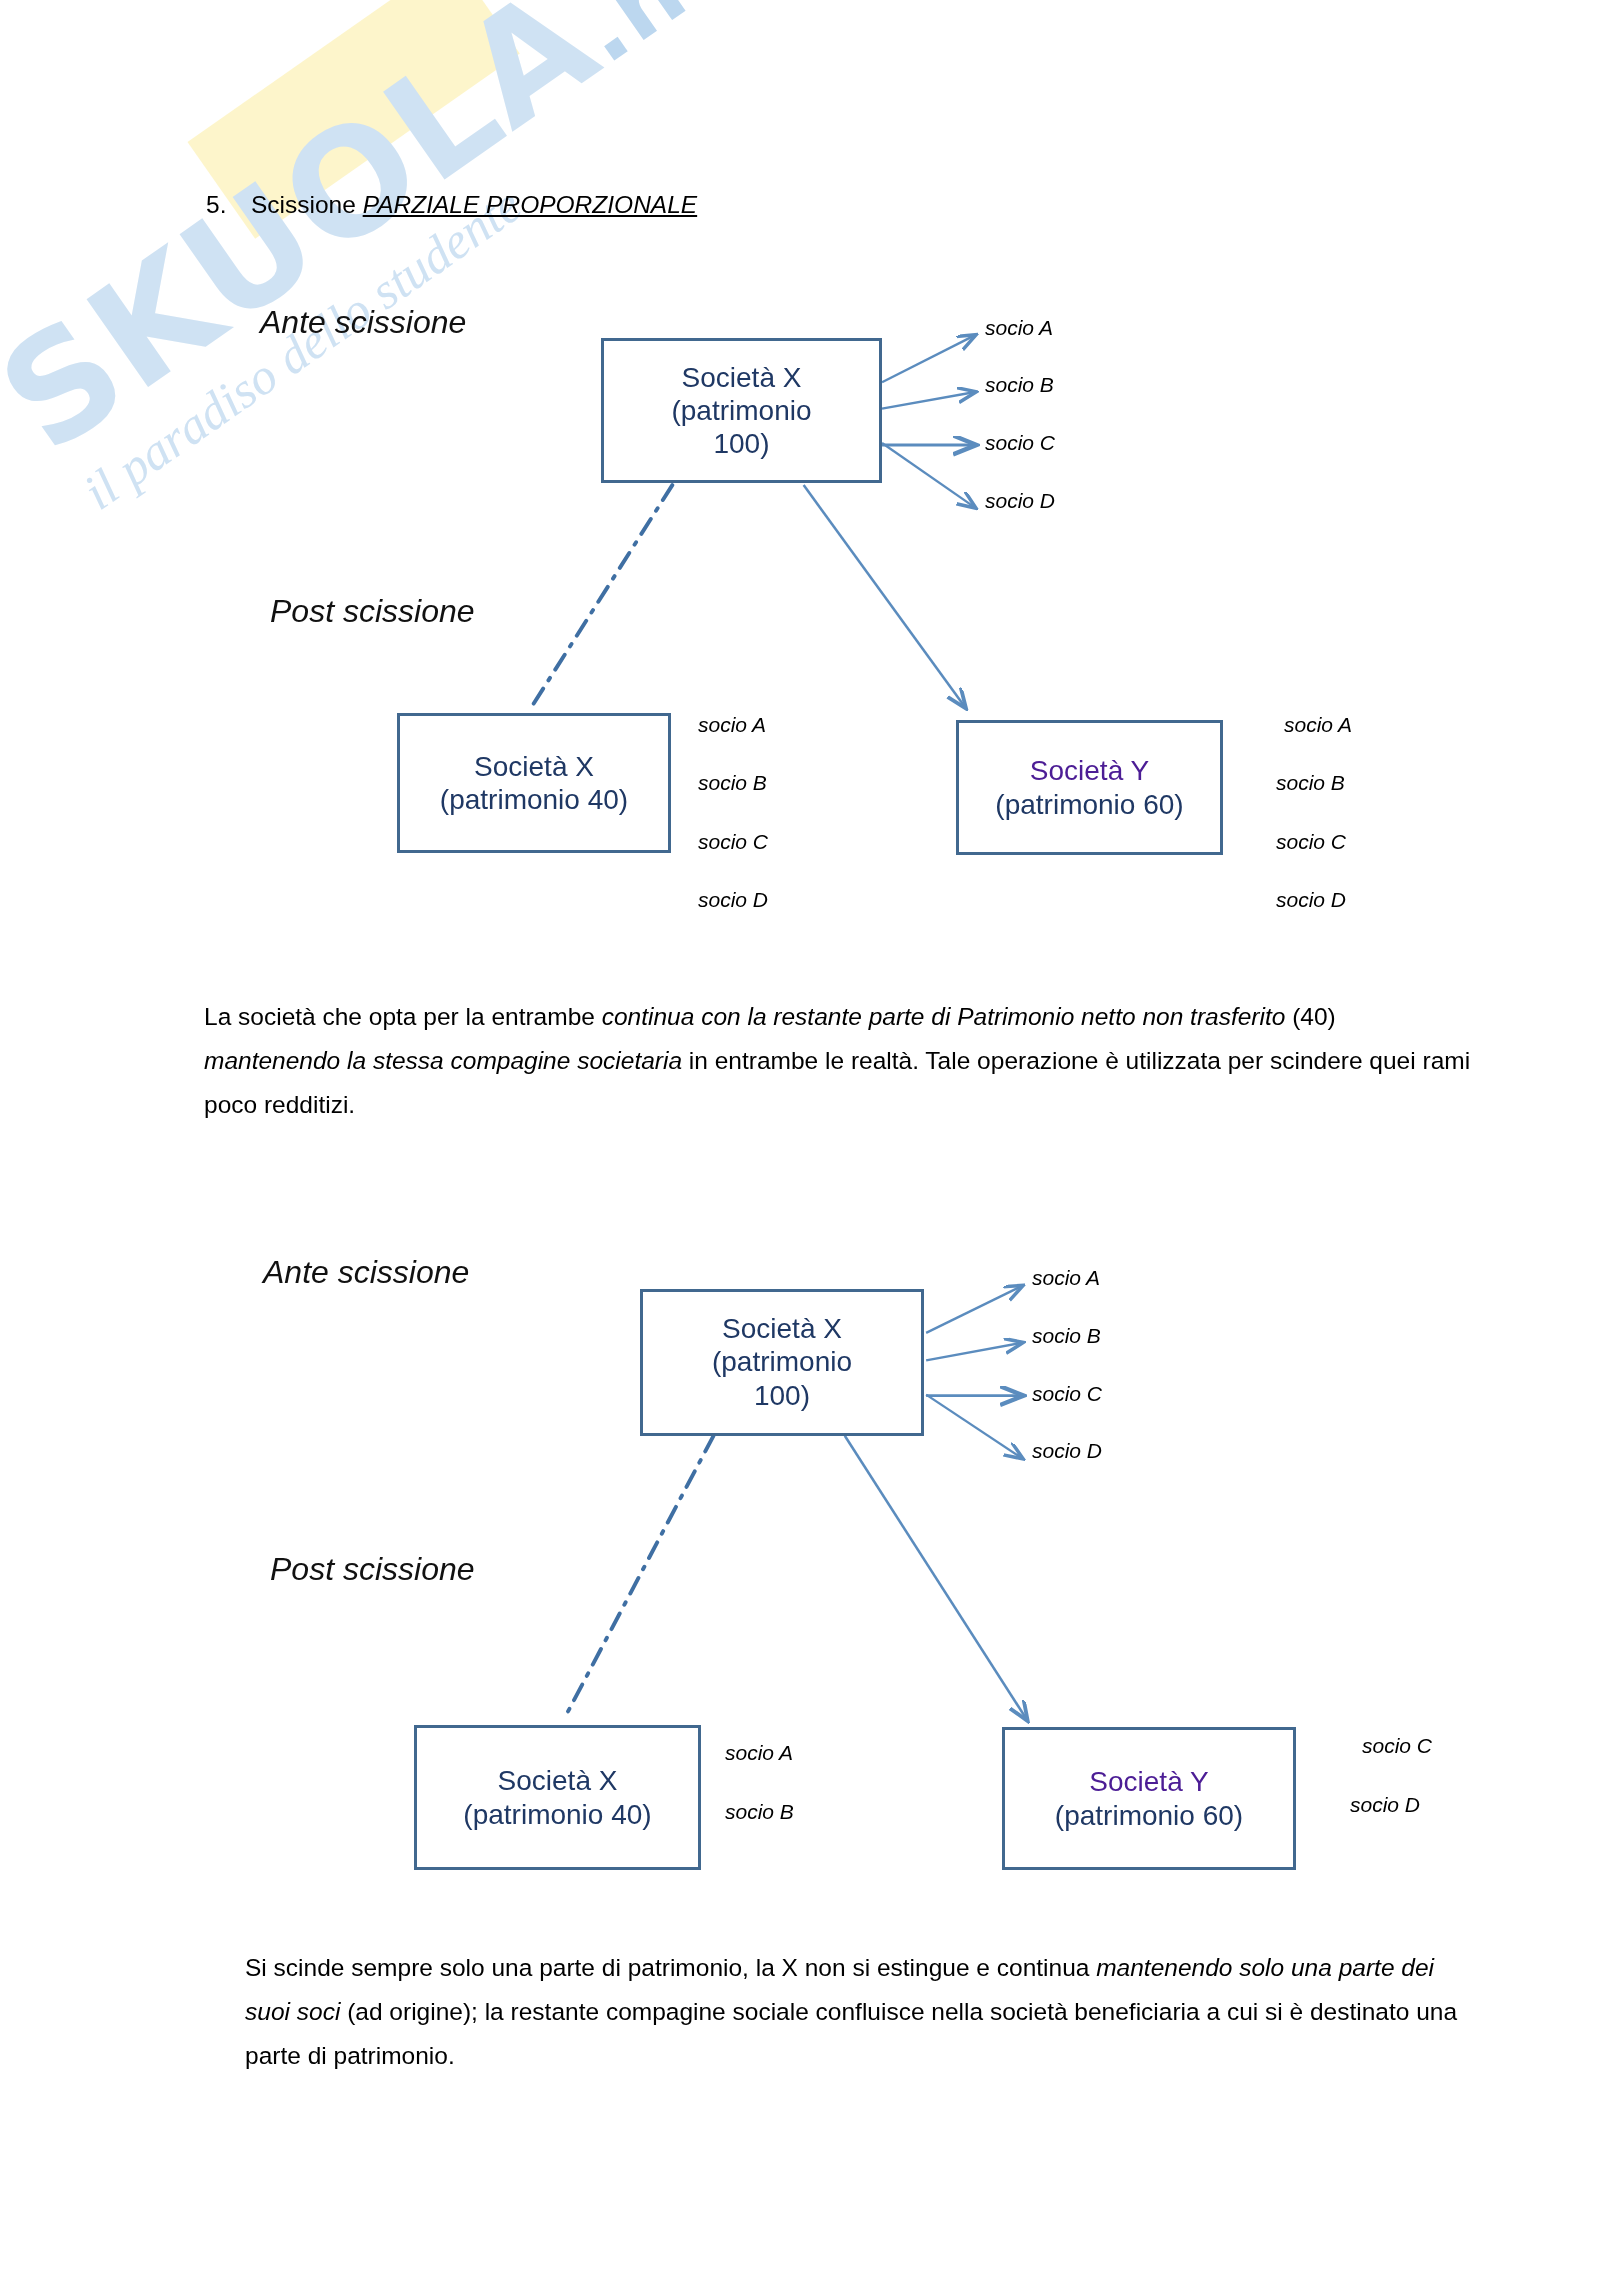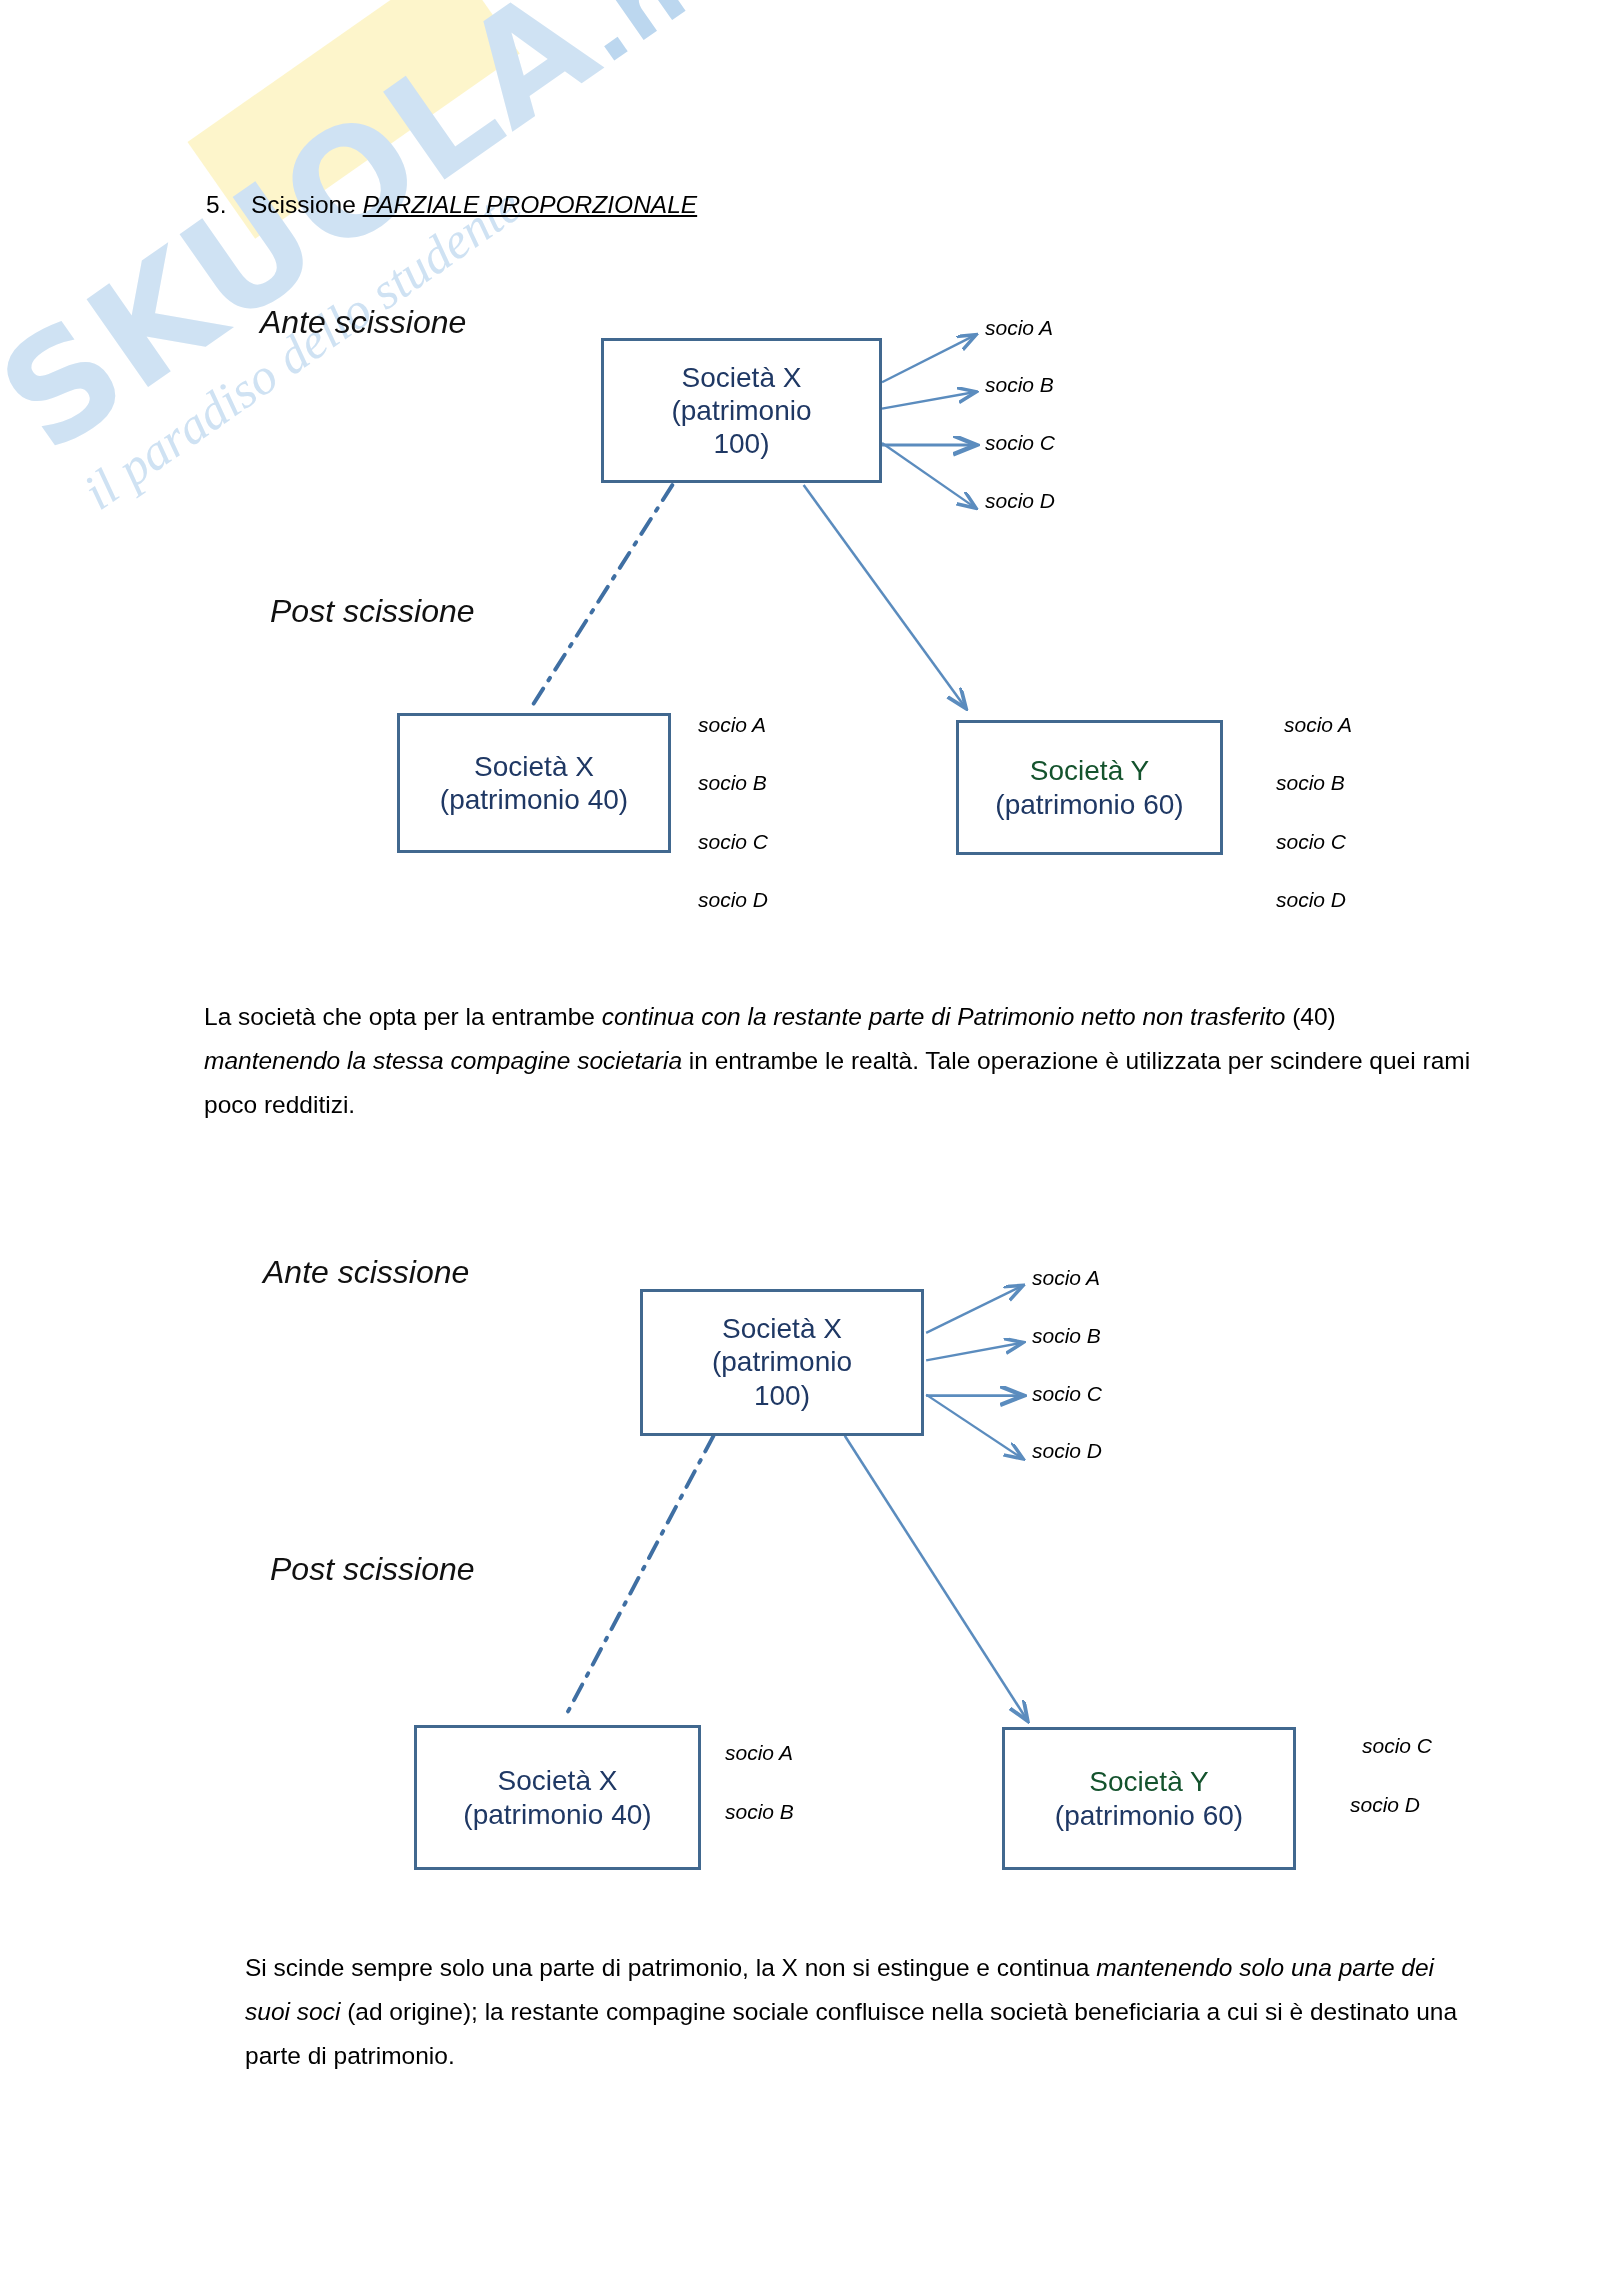--- a/index.html
+++ b/index.html
@@ -51,21 +51,21 @@
   .phase-label{
     position:absolute;font-size:32px;font-style:italic;color:#111;
     white-space:nowrap;font-family:"Liberation Sans",sans-serif;
   }
   .box{
     position:absolute;border:3.9px solid #41688f;background:#ffffff;
     display:flex;align-items:center;justify-content:center;
     text-align:center;line-height:1.18;
     font-size:28px;color:#1f3864;box-sizing:border-box;
   }
-  .box .g{color:#14532d;}
+  .box .g{color:#4c1d95;}
   .socio{
     position:absolute;font-size:21px;font-style:italic;color:#000;
     white-space:nowrap;font-family:"Liberation Sans",sans-serif;
   }
   svg.conn{position:absolute;left:0;top:0;overflow:visible;}
 </style>
 </head>
 <body>
 
 <div class="page">

